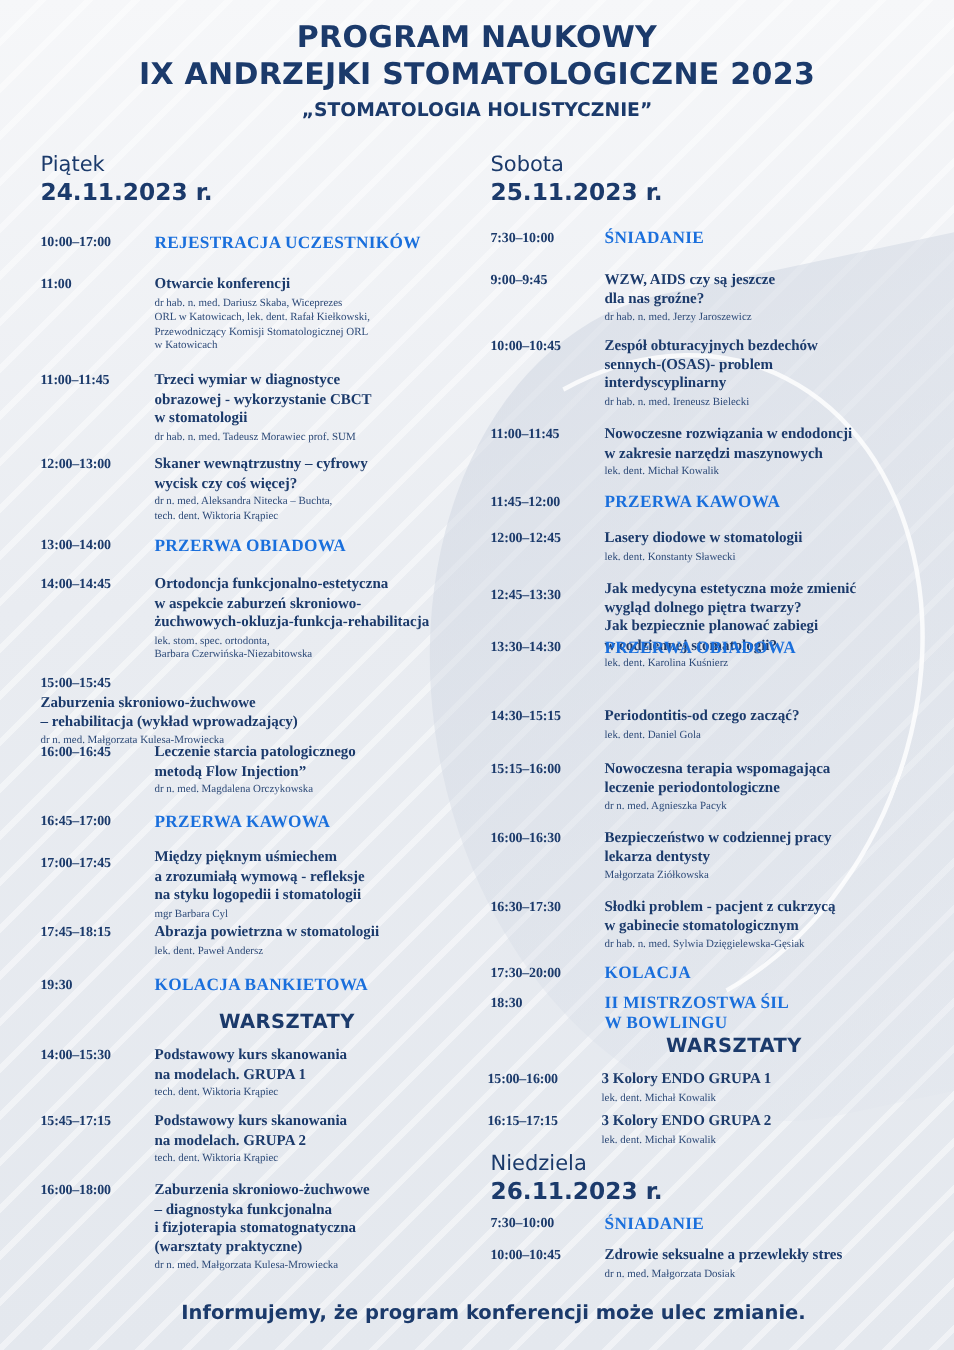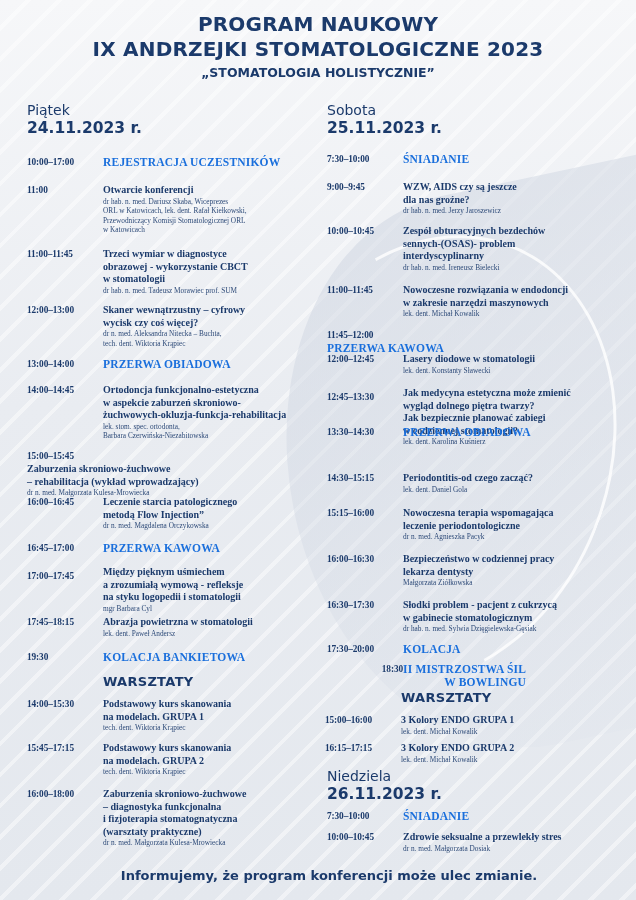--- a/index.html
+++ b/index.html
@@ -64,21 +64,21 @@
     line-height: 12.5px; white-space: pre-line;
   }
   .speaker {
     font-size: 7.3px; color: #2d4a78; line-height: 9.5px; white-space: pre-line;
   }
   .highlight {
     font-size: 11.5px; font-weight: bold; color: #1a6fdc;
     line-height: 13px; white-space: pre-line; letter-spacing: 0.2px;
   }
   .section {
-    position: absolute; font-size: 13px; font-weight: bold; color: #1b3a6b; letter-spacing: 0.3px;
+    position: absolute; font-size: 13px; font-weight: bold; color: #1b3a6b; letter-spacing: 0.3px; margin-left: 43px;
   }
   .footer {
     position: absolute; left: 0; width: 636px; top: 868px; text-align: center;
     font-size: 13px; font-weight: bold; color: #1b3a6b; padding-left: 22px;
   }
 </style>
 </head>
 <body>
 
 <div class="bg"></div>
@@ -267,21 +267,21 @@
 
     <div class="row" style="top:182px;">
       <div class="time">11:00–11:45</div>
       <div class="content">
         <div class="title">Nowoczesne rozwiązania w endodoncji
 w zakresie narzędzi maszynowych</div>
         <div class="speaker">lek. dent. Michał Kowalik</div>
       </div>
     </div>
 
-    <div class="row" style="top:227px;flex-direction:column;">
+    <div class="row" style="top:227px;">
       <div class="time">11:45–12:00</div>
       <div class="content">
           <div class="highlight">PRZERWA KAWOWA</div>
         </div>
     </div>
 
     <div class="row" style="top:251px;">
       <div class="time">12:00–12:45</div>
       <div class="content">
         <div class="title">Lasery diodowe w stomatologii</div>
@@ -342,21 +342,21 @@
       </div>
     </div>
 
     <div class="row" style="top:541px;">
       <div class="time">17:30–20:00</div>
       <div class="content">
           <div class="highlight">KOLACJA</div>
         </div>
     </div>
 
-    <div class="row" style="top:561px;text-align:right;">
+    <div class="row" style="top:561px;">
       <div class="time">18:30</div>
       <div class="content">
           <div class="highlight">II MISTRZOSTWA ŚIL
 W BOWLINGU</div>
         </div>
     </div>
 
     <div class="section" style="top:588px; left:74px;">WARSZTATY</div>
 
     <div class="row" style="top:612px;">

